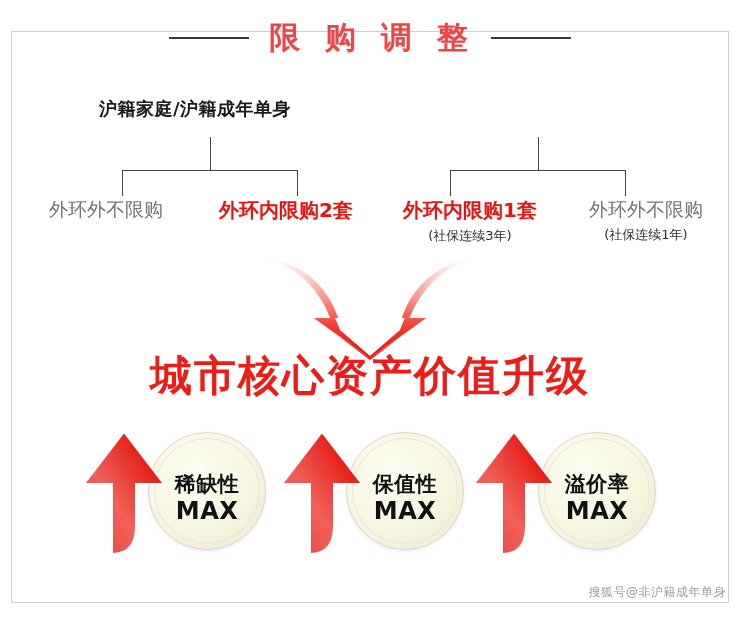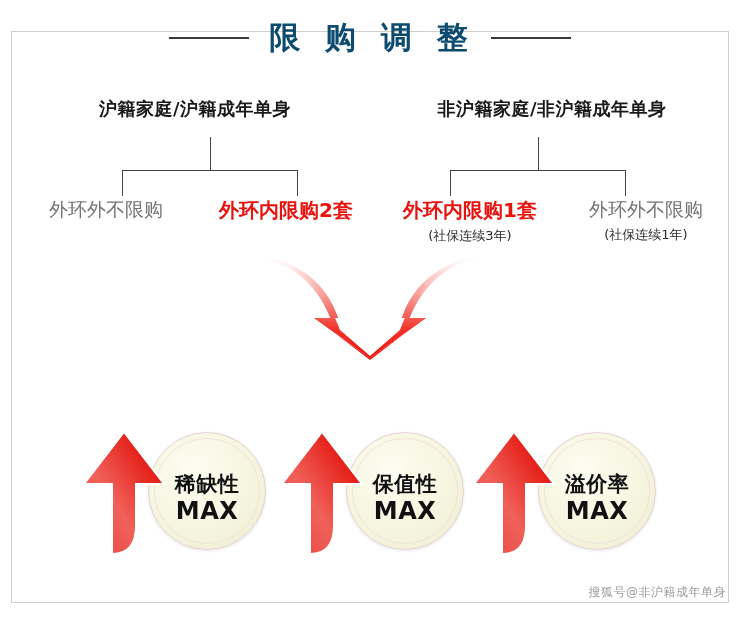--- a/index.html
+++ b/index.html
@@ -43,21 +43,21 @@
     gap: 16px;
   }
   .title-rule {
     width: 80px;
     height: 2px;
     background: #3a3a3a;
   }
   .title-text {
     font-size: 31px;
     font-weight: bold;
-    color: #0c4a6e;
+    color: #ef4444;
     letter-spacing: 7px;
     white-space: nowrap;
     line-height: 1;
     padding-left: 4px;
   }
 
   
   .cat {
     position: absolute;
     top: 97px;
@@ -252,21 +252,20 @@
 
   <div class="frame"></div>
 
   <div class="title-row">
     <div class="title-rule"></div>
     <div class="title-text">限 购 调 整</div>
     <div class="title-rule"></div>
   </div>
 
   <div class="cat cat-left">沪籍家庭/沪籍成年单身</div>
-  <div class="cat cat-right">非沪籍家庭/非沪籍成年单身</div>
 
   <div class="bracket bracket-left">
     <div class="stem"></div>
     <div class="cross"></div>
     <div class="leg l"></div>
     <div class="leg r"></div>
   </div>
   <div class="bracket bracket-right">
     <div class="stem"></div>
     <div class="cross"></div>
@@ -311,20 +310,21 @@
                C 166,30 196,6 242,3
                C 190,12 168,42 156,82
                L 122,108
                L 88,82
                C 76,42 54,12 2,3 Z" fill="url(#funnelGrad)"></path>
       <path d="M2,3 C 48,6 78,30 90,66 L 66,66 L 122,106 L 178,66 L 154,66 C 166,30 196,6 242,3
                C 190,10 166,40 152,78 L 122,104 L 92,78 C 78,40 54,10 2,3 Z" fill="url(#funnelGrad)"></path>
     </svg>
   </div>
 
+  <div class="headline">城市核心资产价值升级</div>
 
   <div class="badges">
 
     <div class="badge badge-0">
       <div class="circle"></div>
       <div class="arrow">
         <svg width="96" height="128" viewBox="0 0 96 128" xmlns="http://www.w3.org/2000/svg">
           <defs>
             <linearGradient id="arrGrad0" x1="0" y1="1" x2="1" y2="0">
               <stop offset="0%" stop-color="#e8413c"></stop>

